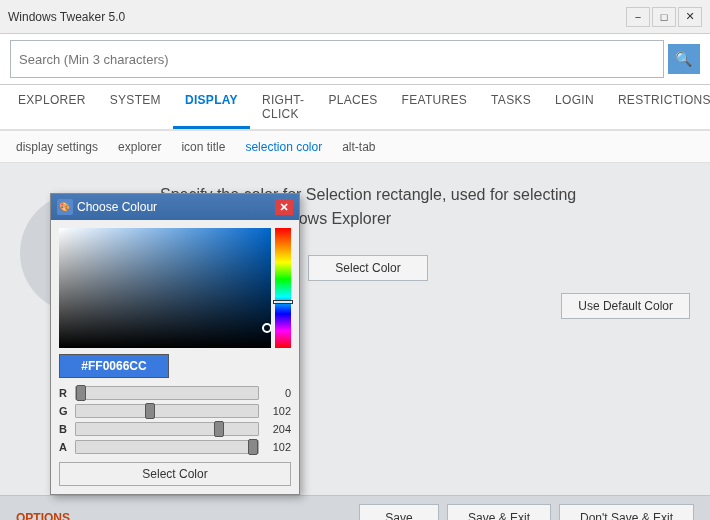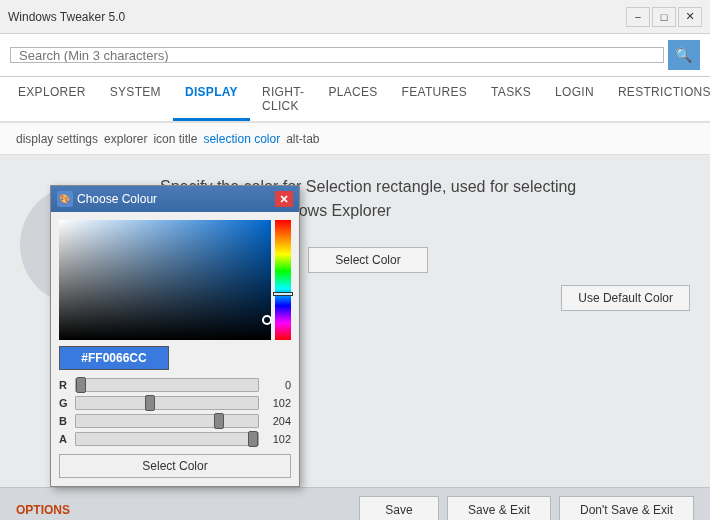--- a/index.html
+++ b/index.html
@@ -52,21 +52,21 @@
       align-items: center;
       border-bottom: 1px solid #ccc;
     }
     .search-input {
       flex: 1;
       border: 1px solid #b0b8c0;
       padding: 5px 8px;
       font-size: 13px;
       color: #999;
       outline: none;
-      height: 16px;
+      height: 38px;
     }
     .search-icon-btn {
       background: #5b9bd5;
       border: none;
       width: 32px;
       height: 30px;
       display: flex;
       align-items: center;
       justify-content: center;
       cursor: pointer;
@@ -97,21 +97,21 @@
     }
 
     
     .sub-nav {
       background: #fafafa;
       display: flex;
       align-items: center;
       padding: 0 14px;
       border-bottom: 1px solid #e0e0e0;
       height: 32px;
-      gap: 2px;
+      gap: 16px;
     }
     .sub-nav-item {
       font-size: 12px;
       color: #555;
       cursor: pointer;
       padding: 6px 2px;
     }
     .sub-nav-item.active { color: #0078d7; font-weight: 500; }
 
     

